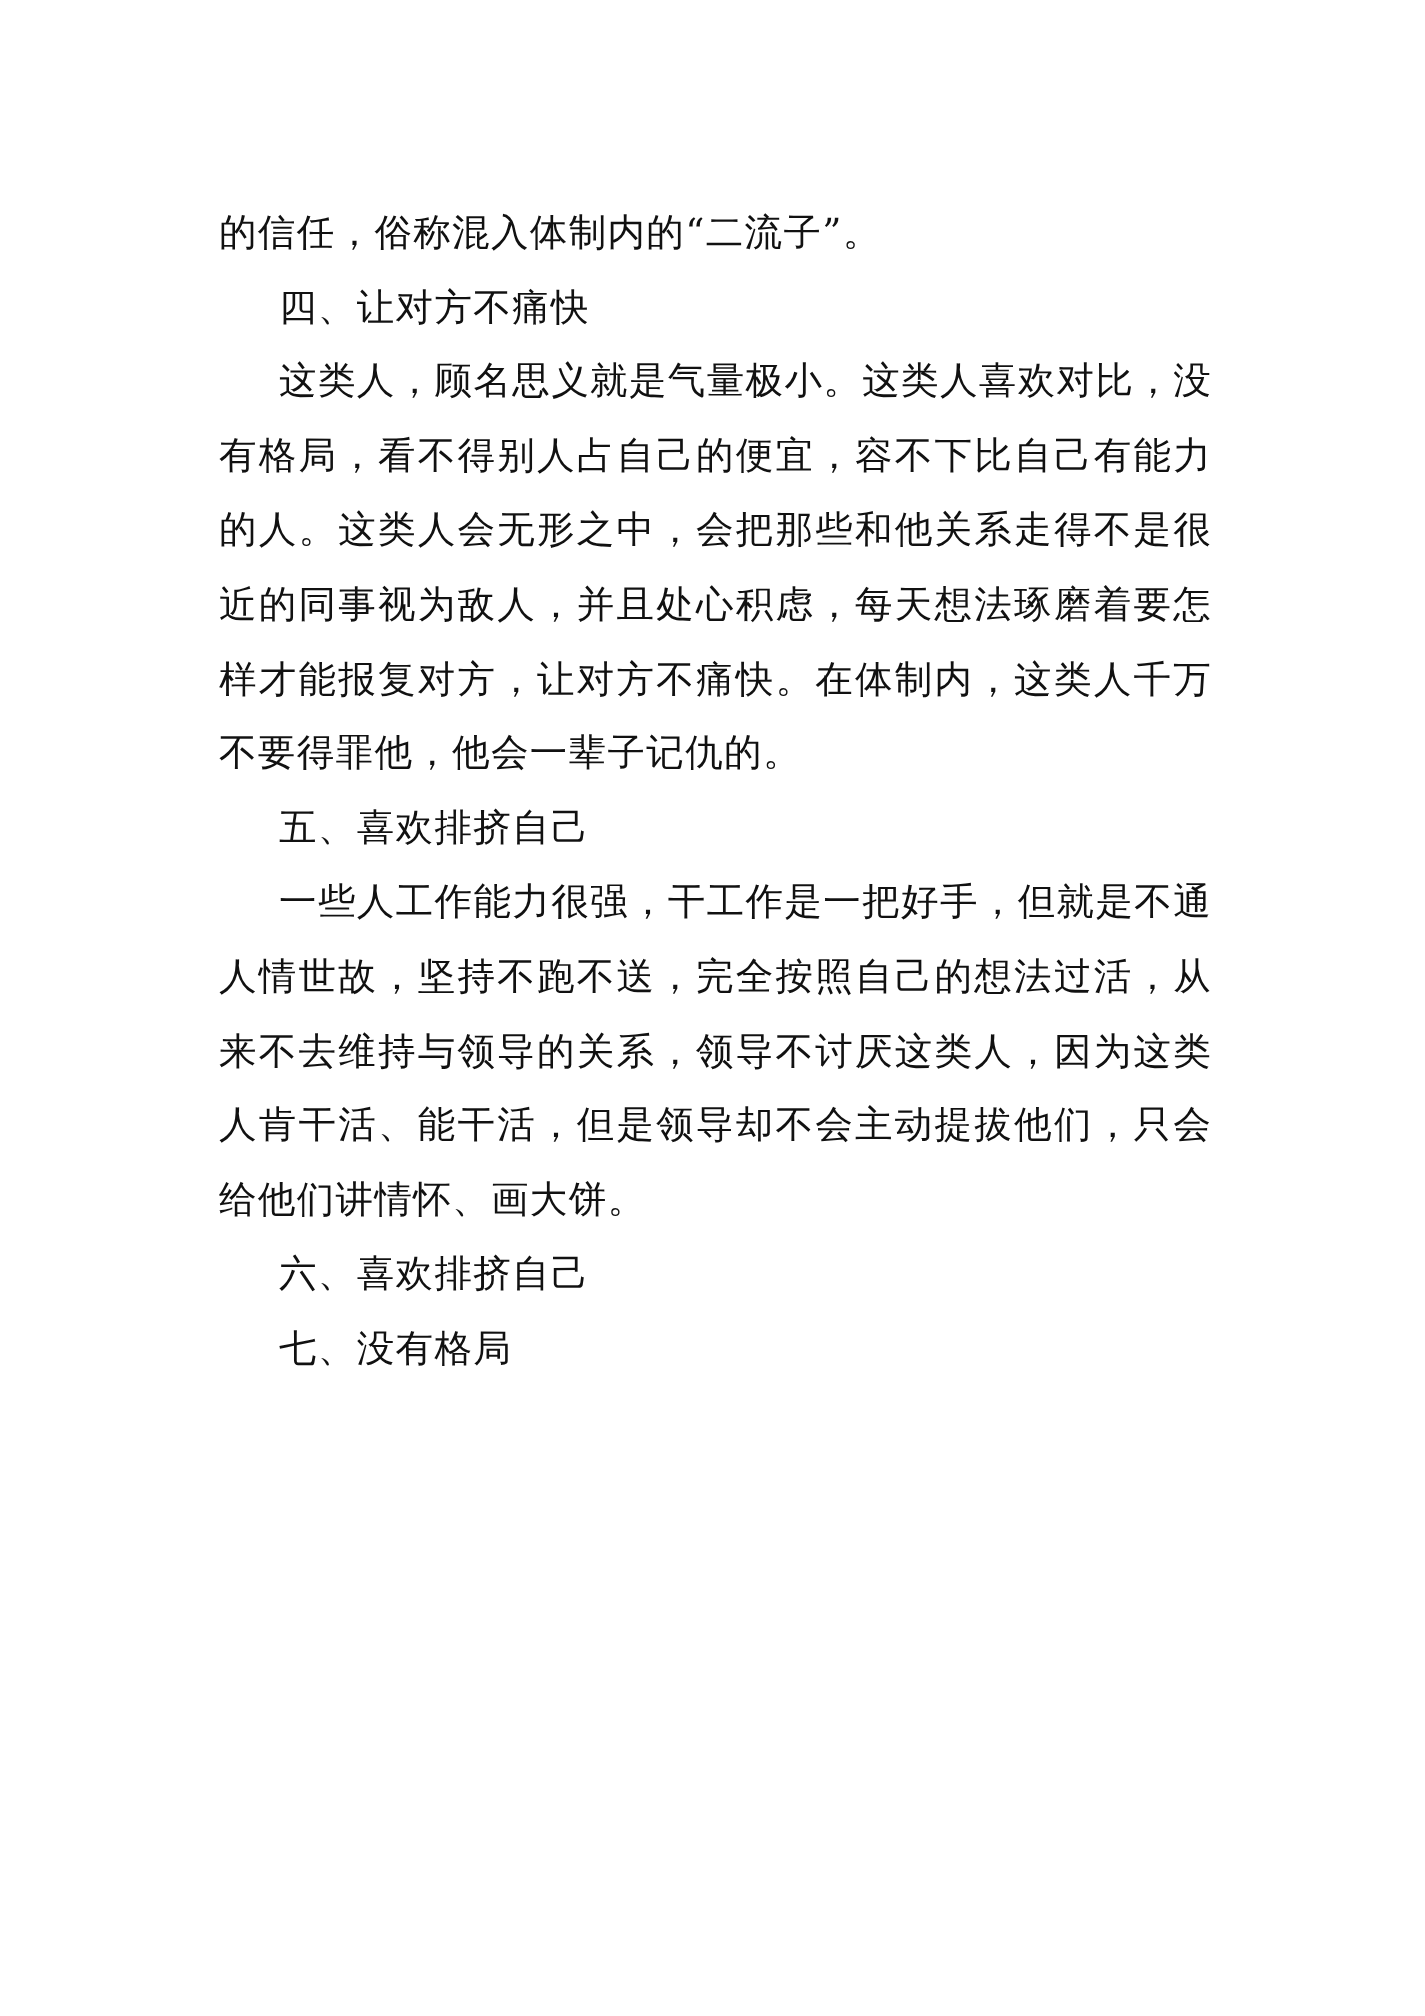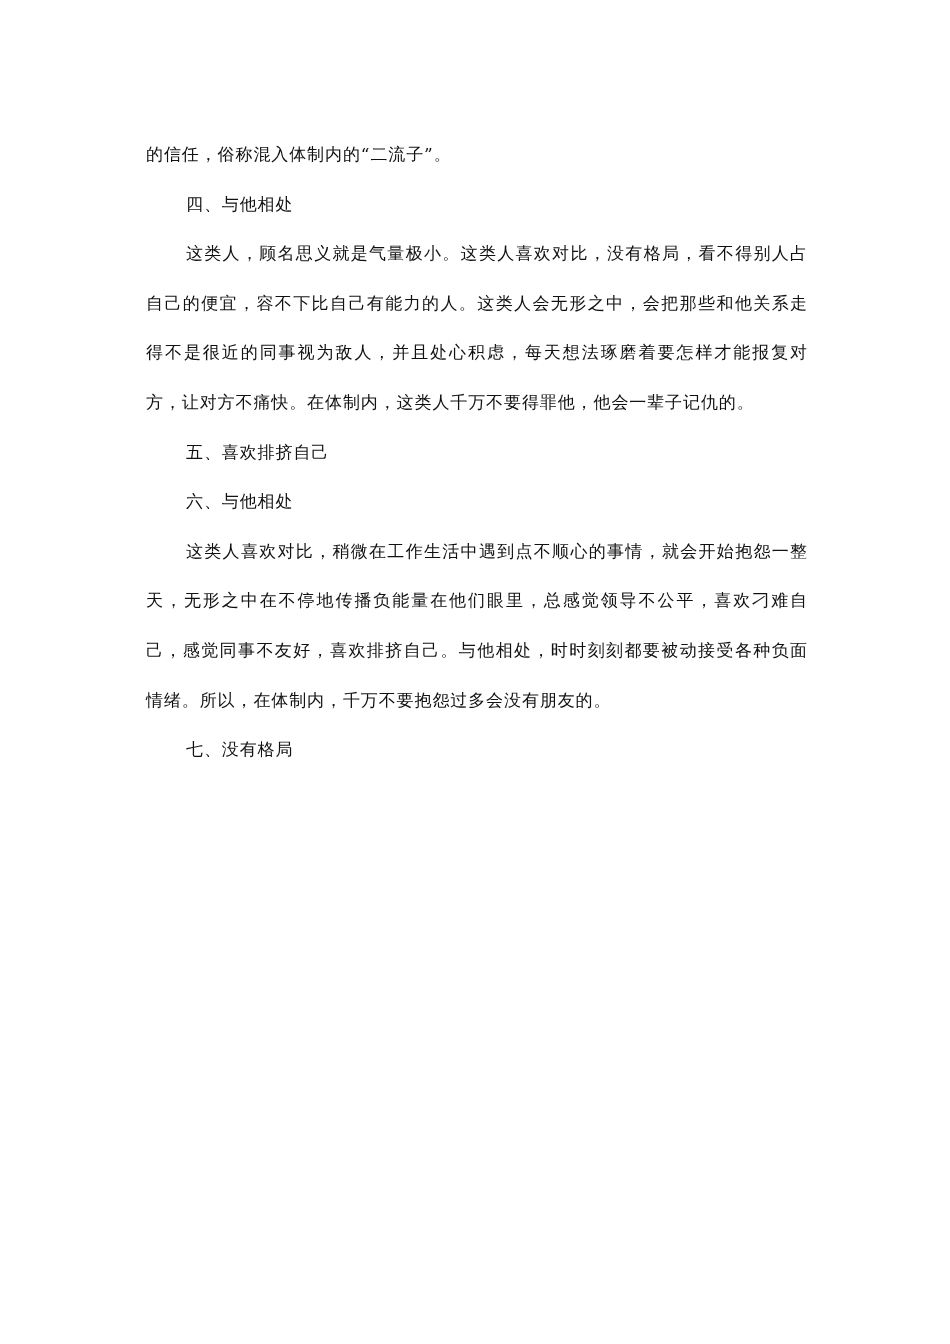--- a/index.html
+++ b/index.html
@@ -12,21 +12,21 @@
       height: 1344px;
       position: relative;
       overflow: hidden;
     }
     .page {
       position: absolute;
       left: 146px;
       top: 130px;
       width: 662px;
       font-family: "DejaVu Serif", "Liberation Serif", serif;
-      font-size: 17px;
+      font-size: 25px;
       line-height: 49.6px;
       color: #111111;
       letter-spacing: 0.9px;
     }
     .para {
       margin: 0;
       padding: 0;
       text-align: justify;
       text-align-last: left;
     }
@@ -36,19 +36,19 @@
     }
     .indent {
       text-indent: 40px;
     }
   </style>
 </head>
 <body>
 
 <div class="page">
   <p class="para">的信任，俗称混入体制内的“二流子”。</p>
-  <p class="para heading">四、与他相处</p>
+  <p class="para heading">四、让对方不痛快</p>
   <p class="para indent">这类人，顾名思义就是气量极小。这类人喜欢对比，没有格局，看不得别人占自己的便宜，容不下比自己有能力的人。这类人会无形之中，会把那些和他关系走得不是很近的同事视为敌人，并且处心积虑，每天想法琢磨着要怎样才能报复对方，让对方不痛快。在体制内，这类人千万不要得罪他，他会一辈子记仇的。</p>
   <p class="para heading">五、喜欢排挤自己</p>
-  <p class="para heading">六、与他相处</p>
-  <p class="para indent">这类人喜欢对比，稍微在工作生活中遇到点不顺心的事情，就会开始抱怨一整天，无形之中在不停地传播负能量在他们眼里，总感觉领导不公平，喜欢刁难自己，感觉同事不友好，喜欢排挤自己。与他相处，时时刻刻都要被动接受各种负面情绪。所以，在体制内，千万不要抱怨过多会没有朋友的。</p>
+  <p class="para indent">一些人工作能力很强，干工作是一把好手，但就是不通人情世故，坚持不跑不送，完全按照自己的想法过活，从来不去维持与领导的关系，领导不讨厌这类人，因为这类人肯干活、能干活，但是领导却不会主动提拔他们，只会给他们讲情怀、画大饼。</p>
+  <p class="para heading">六、喜欢排挤自己</p>
   <p class="para heading">七、没有格局</p>
 </div>
 
 </body></html>

